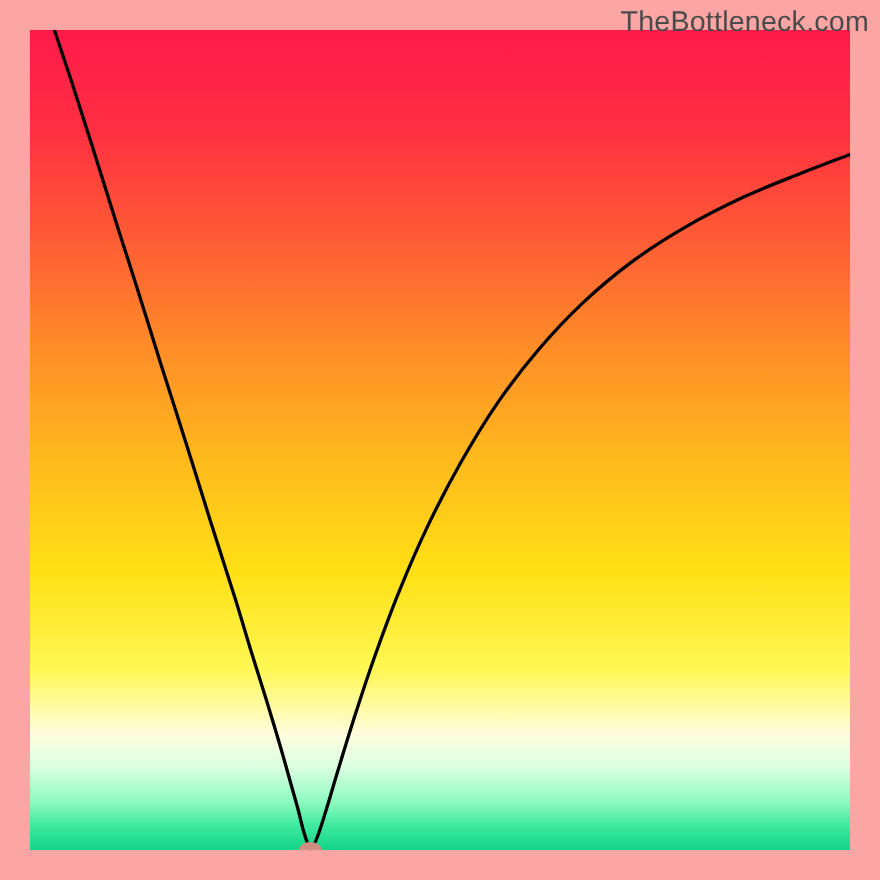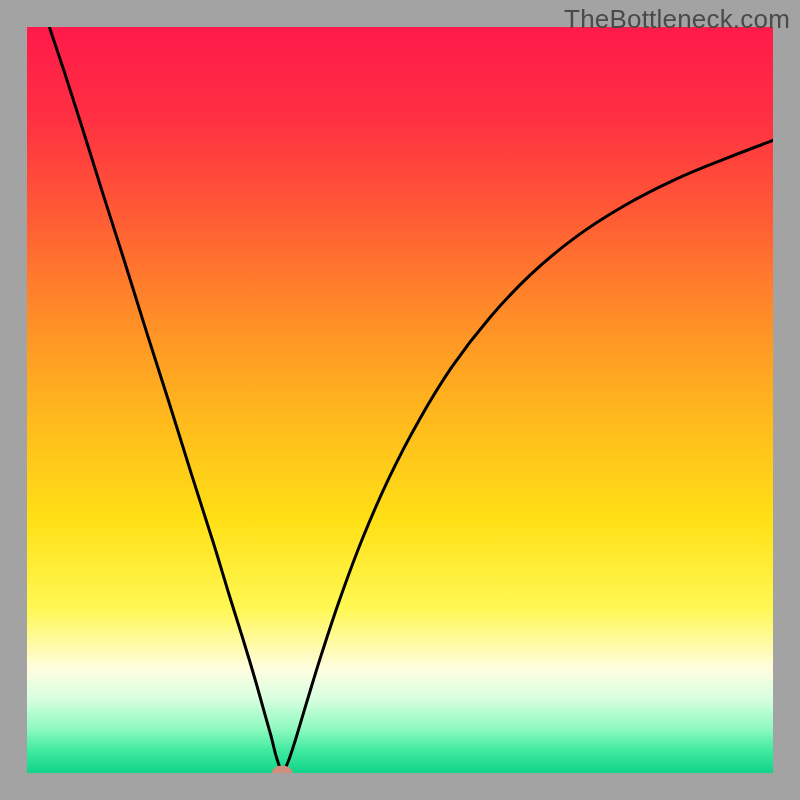--- a/index.html
+++ b/index.html
@@ -8,21 +8,21 @@
     width: 800px;
     height: 800px;
     overflow: hidden;
     font-family: Arial, Helvetica, sans-serif;
     background: #000;
   }
   .frame {
     position: relative;
     width: 800px;
     height: 800px;
-    background: #a3a3a3;
+    background: #fca5a5;
   }
   .watermark {
     position: absolute;
     top: 4px;
     right: 10px;
     color: #4a4a4a;
     font-size: 26px;
     font-weight: 500;
     letter-spacing: 0.2px;
     z-index: 20;

